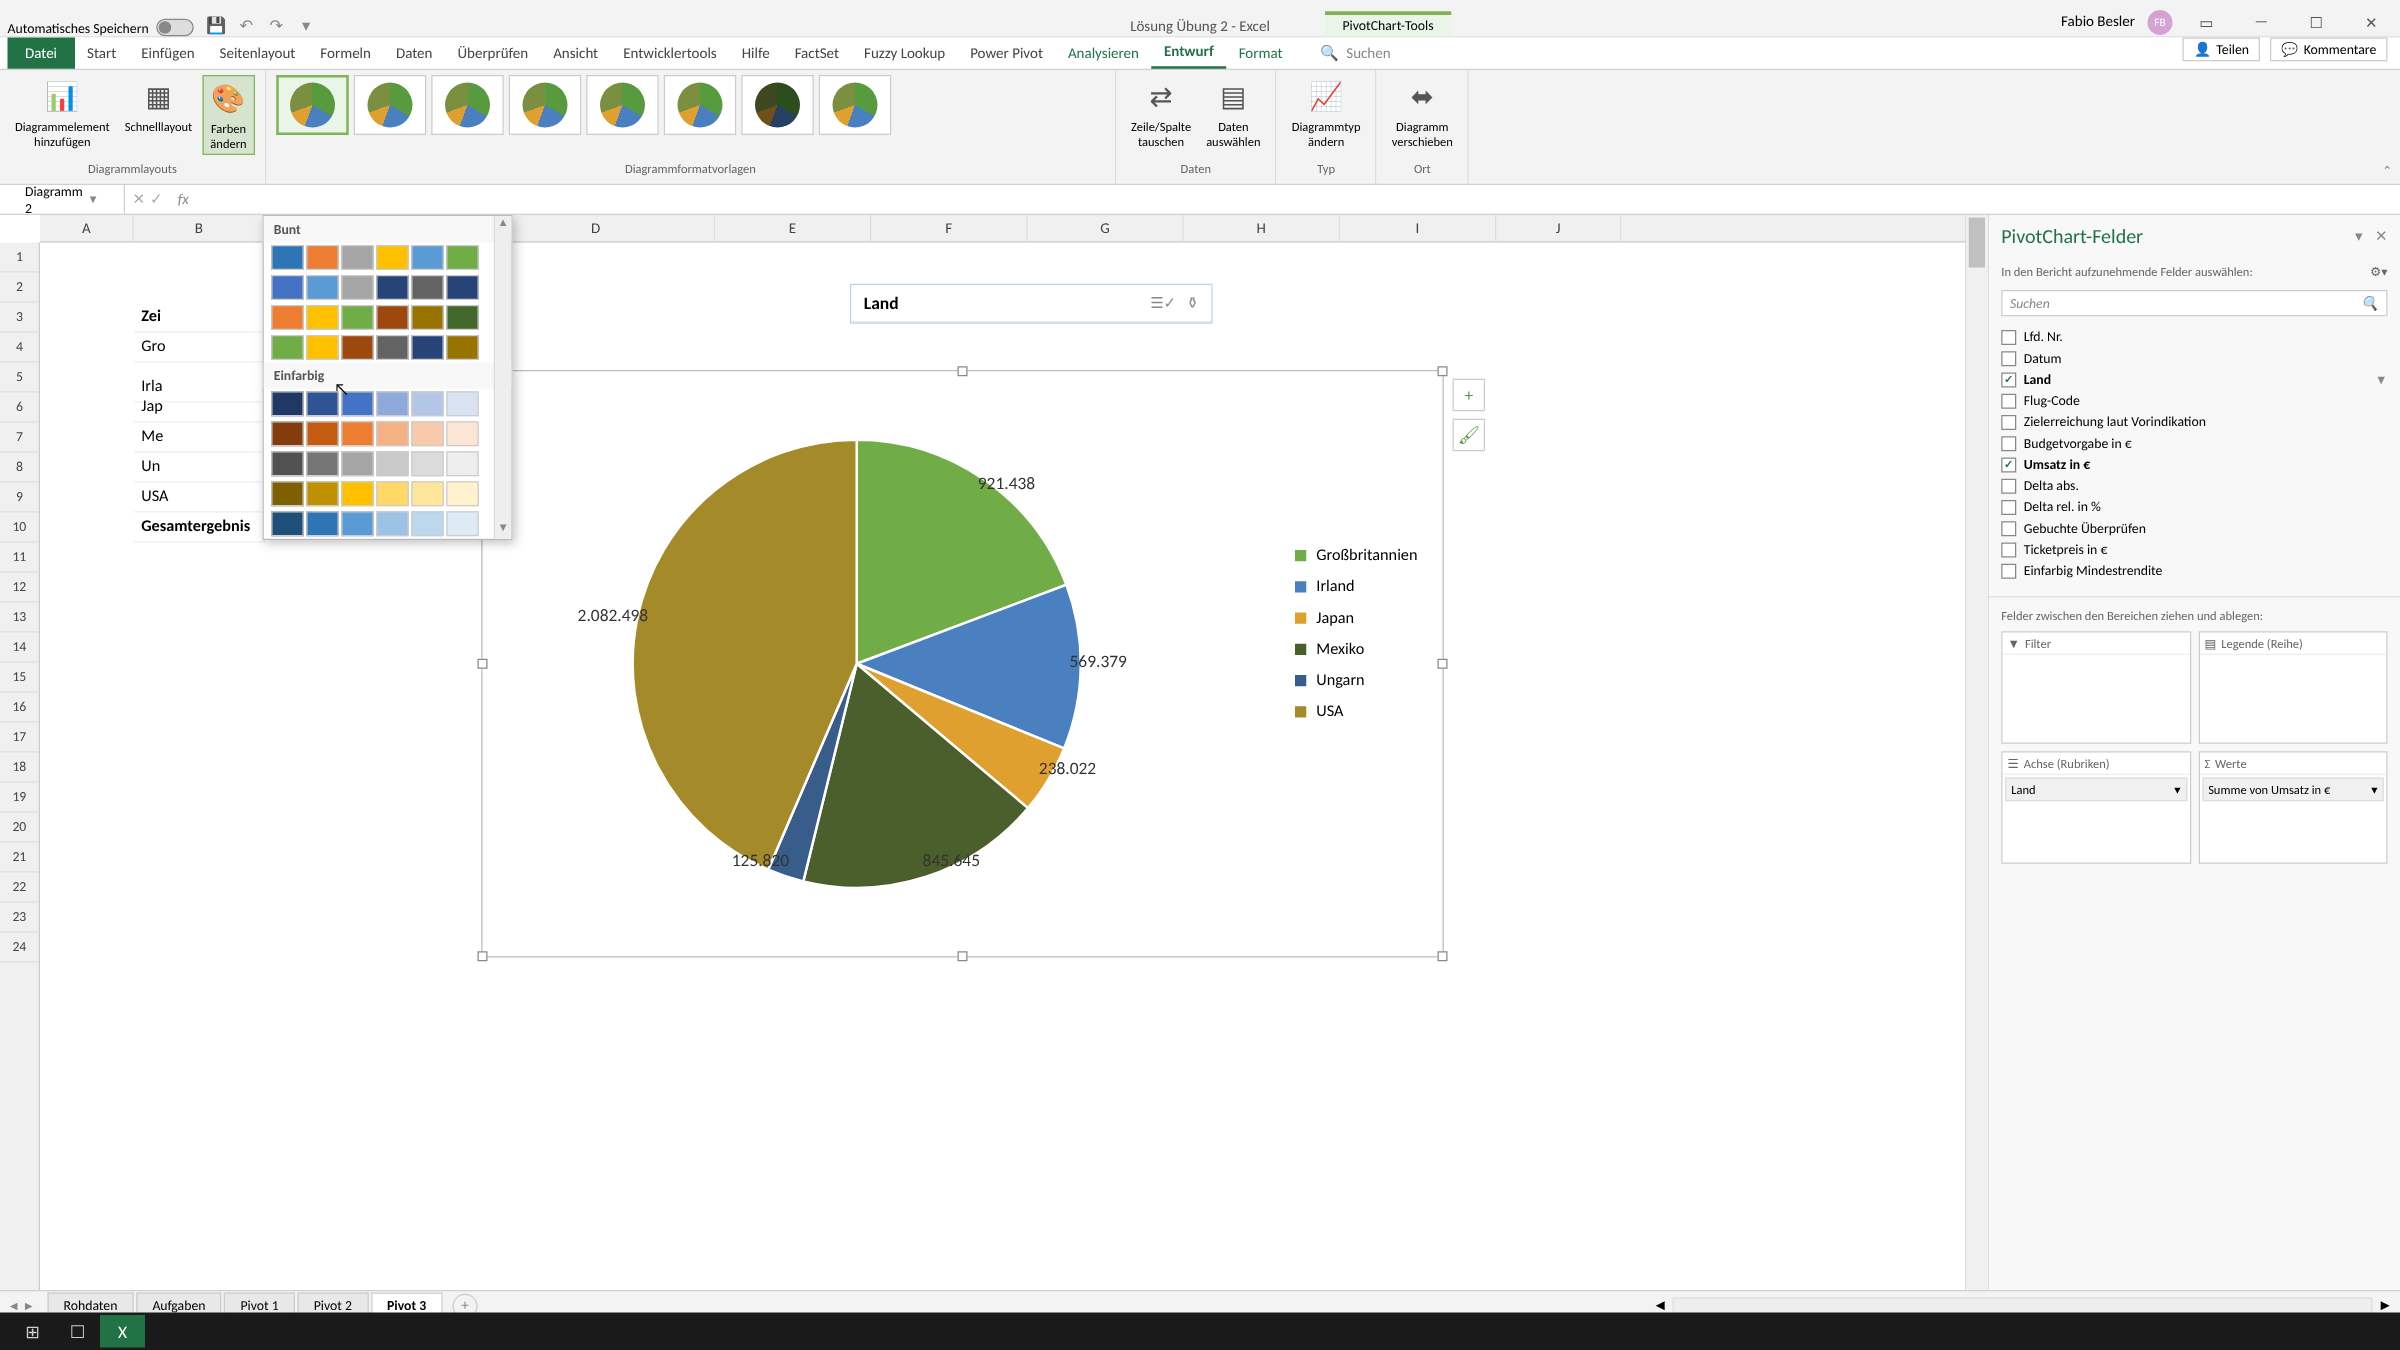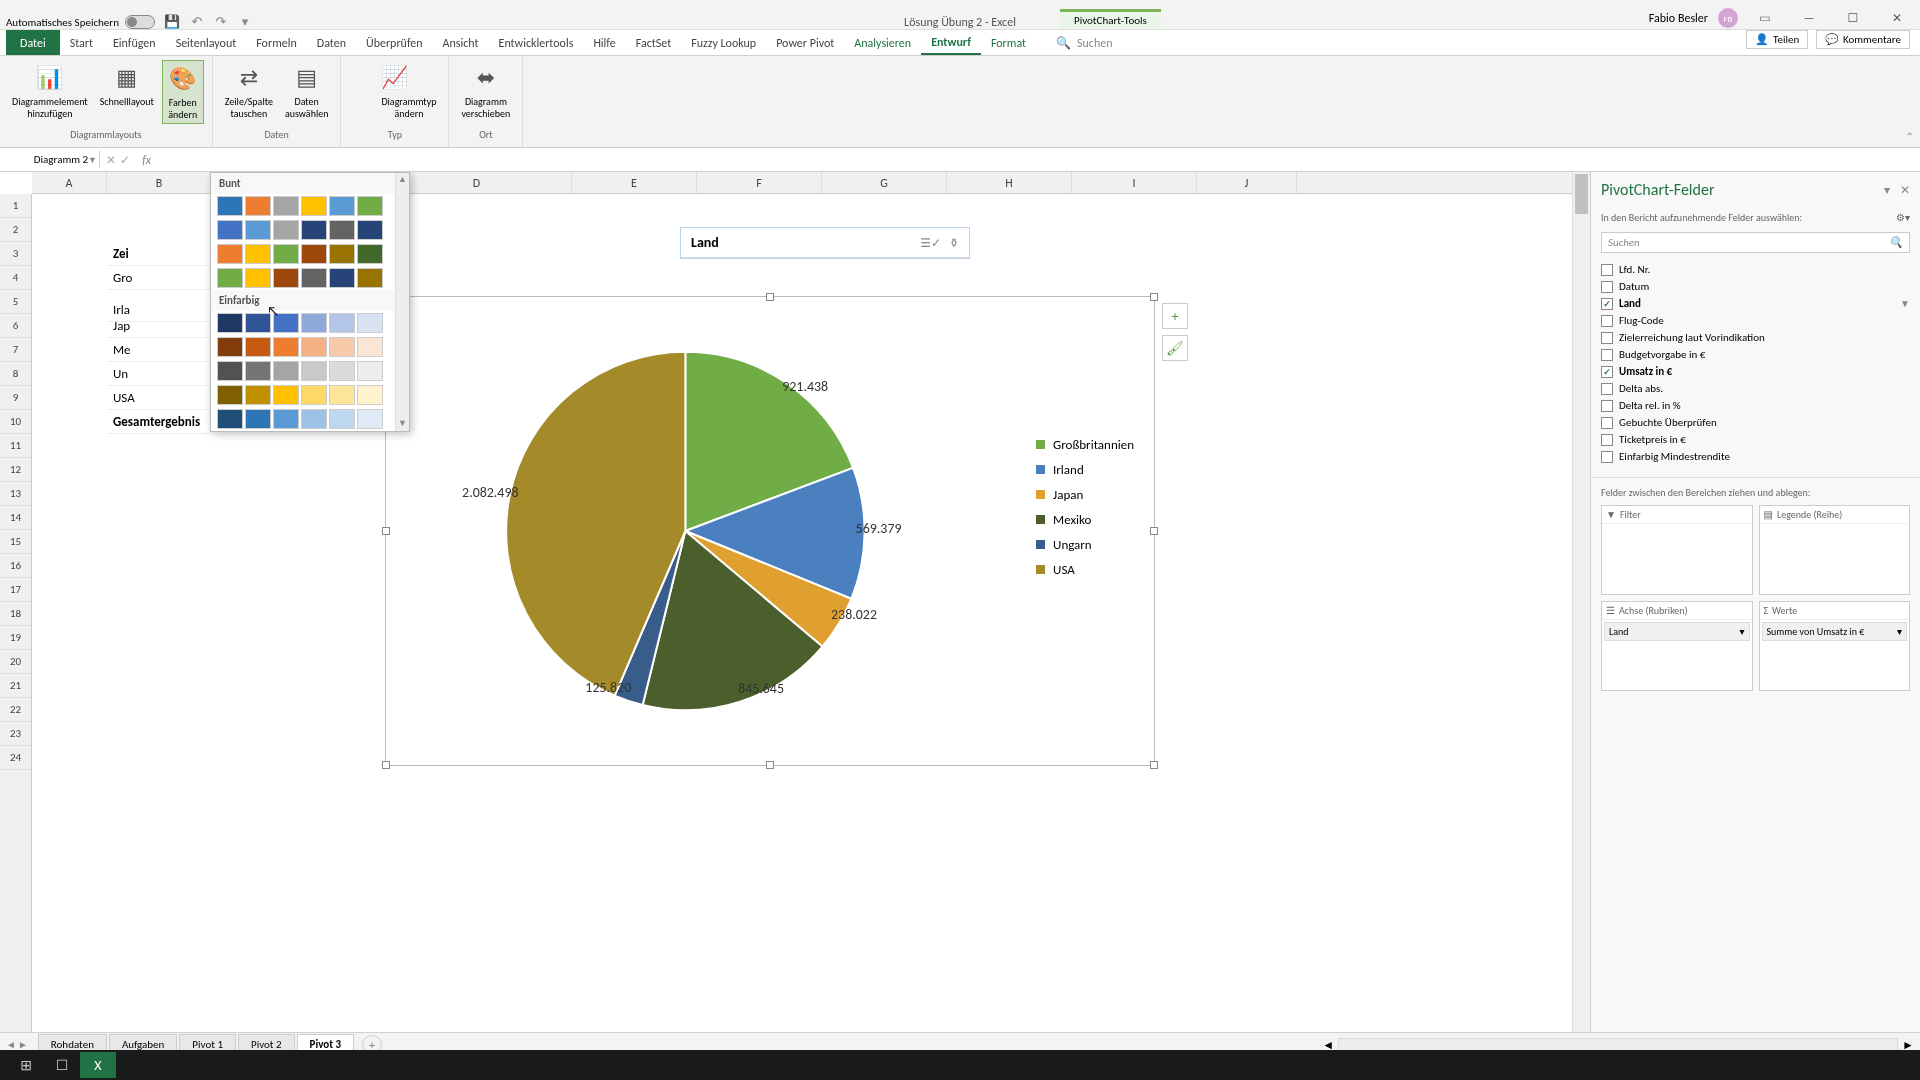--- a/index.html
+++ b/index.html
@@ -36,21 +36,21 @@
 .ribbon .vbtn { display: flex; flex-direction: column; align-items: center; gap: 2px; padding: 2px 4px; cursor: pointer; font-size: 10px; text-align: center; line-height: 1.2; }
 .ribbon .vbtn .ico { width: 32px; height: 32px; display: flex; align-items: center; justify-content: center; font-size: 22px; color: #555; }
 .ribbon .vbtn.sel { background: #d5e3cf; border: 1px solid #7fb556; }
 .ribbon .stylethumb { width: 58px; height: 48px; border: 1px solid #ccc; background: #fff; cursor: pointer; display: flex; align-items: center; justify-content: center; position: relative; }
 .ribbon .stylethumb.sel { border: 2px solid #7fb556; background: #e8f5e8; }
 .ribbon .pie-ico { width: 36px; height: 36px; border-radius: 50%; background: conic-gradient(#589b3e 0 120deg, #4a7fc0 120deg 200deg, #e0a030 200deg 250deg, #7a9040 250deg 360deg); }
 .ribbon .collapse { position: absolute; right: 6px; bottom: 4px; font-size: 10px; color: #888; cursor: pointer; }
 
 
 .formulabar { height: 24px; background: #fff; border-bottom: 1px solid #d0d0d0; display: flex; align-items: center; }
-.formulabar .namebox { width: 100px; border-right: 1px solid #d0d0d0; padding: 2px 2px; font-size: 11px; display:flex; justify-content:flex-end; align-items:center;}
+.formulabar .namebox { width: 100px; border-right: 1px solid #d0d0d0; padding: 2px 20px; font-size: 11px; display:flex; justify-content:flex-end; align-items:center;}
 .formulabar .btns { display: flex; gap: 4px; padding: 0 6px; color: #aaa; }
 .formulabar .fx { font-style: italic; color: #888; padding: 0 6px; }
 
 
 .main { display: flex; height: calc(100% - 30px - 26px - 92px - 24px - 24px - 24px); position: relative; }
 
 
 .sheet { flex: 1; position: relative; overflow: hidden; background: #fff; }
 .colheads { position: absolute; top: 0; left: 32px; right: 18px; height: 22px; background: #f0f0f0; border-bottom: 1px solid #ccc; display:flex; }
 .colheads .ch { border-right: 1px solid #ddd; text-align: center; font-size: 12px; color: #444; display:flex; align-items:center; justify-content:center; }
@@ -194,40 +194,69 @@
           <span>Schnelllayout</span>
         </div>
       <div class="vbtn sel">
           <div class="ico">🎨</div>
           <span style="white-space:pre-line;">Farben
 ändern</span>
         </div>
     </div>
     <div class="label">Diagrammlayouts</div>
   </div>
+  <div class="group" style="flex:0 0 680px;">
+    <div class="items" id="style-thumbs">
+        <div class="stylethumb sel">
+          <div class="pie-ico"></div>
+        </div>
+        <div class="stylethumb">
+          <div class="pie-ico"></div>
+        </div>
+        <div class="stylethumb">
+          <div class="pie-ico"></div>
+        </div>
+        <div class="stylethumb">
+          <div class="pie-ico"></div>
+        </div>
+        <div class="stylethumb">
+          <div class="pie-ico"></div>
+        </div>
+        <div class="stylethumb">
+          <div class="pie-ico"></div>
+        </div>
+        <div class="stylethumb">
+          <div class="pie-ico" style="filter: brightness(0.5);"></div>
+        </div>
+        <div class="stylethumb">
+          <div class="pie-ico"></div>
+        </div>
+      </div>
+    <div class="label">Diagrammformatvorlagen</div>
+  </div>
   <div class="group">
     <div class="items">
       <div class="vbtn">
           <div class="ico">⇄</div>
           <span style="white-space:pre-line;">Zeile/Spalte
 tauschen</span>
         </div>
       <div class="vbtn">
           <div class="ico">▤</div>
           <span style="white-space:pre-line;">Daten
 auswählen</span>
         </div>
     </div>
     <div class="label">Daten</div>
   </div>
   <div class="group">
     <div class="items">
       <div class="vbtn">
           <div class="ico">📈</div>
-          <span style="white-space:pre-line;margin-left:28px;">Diagrammtyp
+          <span style="white-space:pre-line;">Diagrammtyp
 ändern</span>
         </div>
     </div>
     <div class="label">Typ</div>
   </div>
   <div class="group">
     <div class="items">
       <div class="vbtn">
           <div class="ico">⬌</div>
           <span style="white-space:pre-line;">Diagramm

